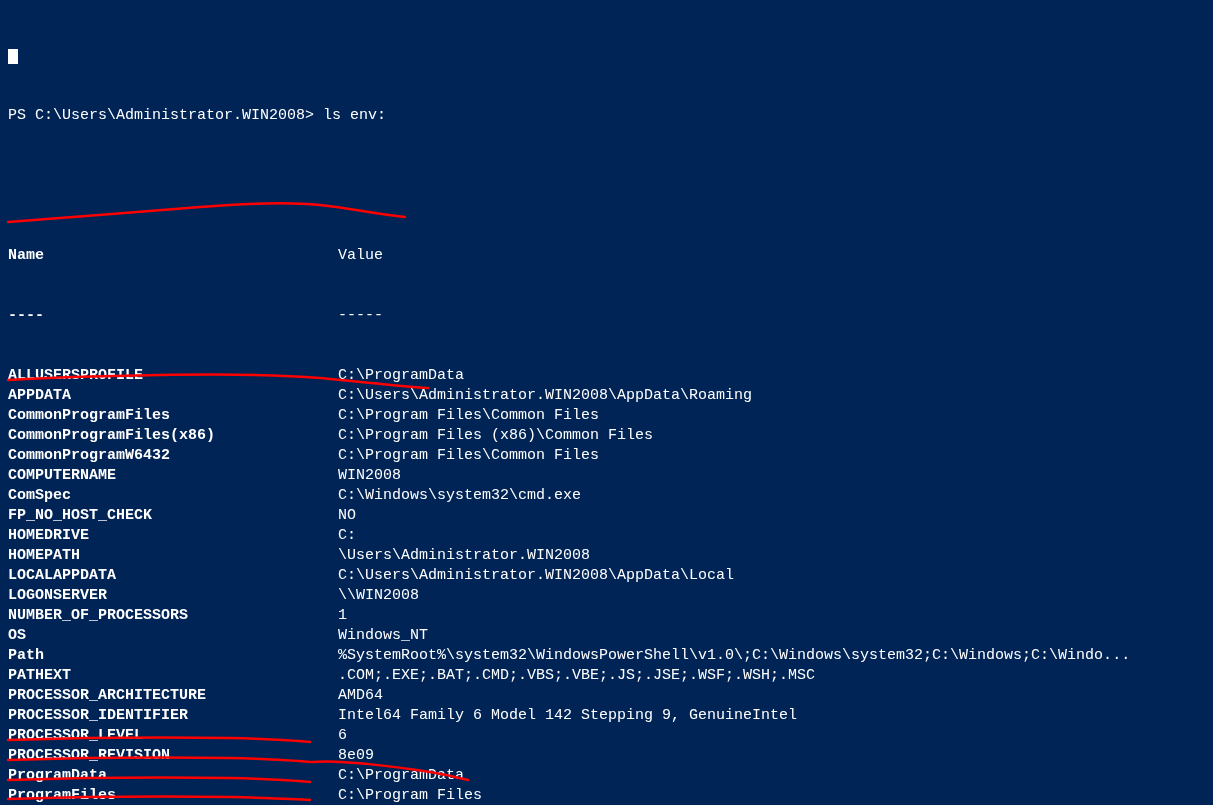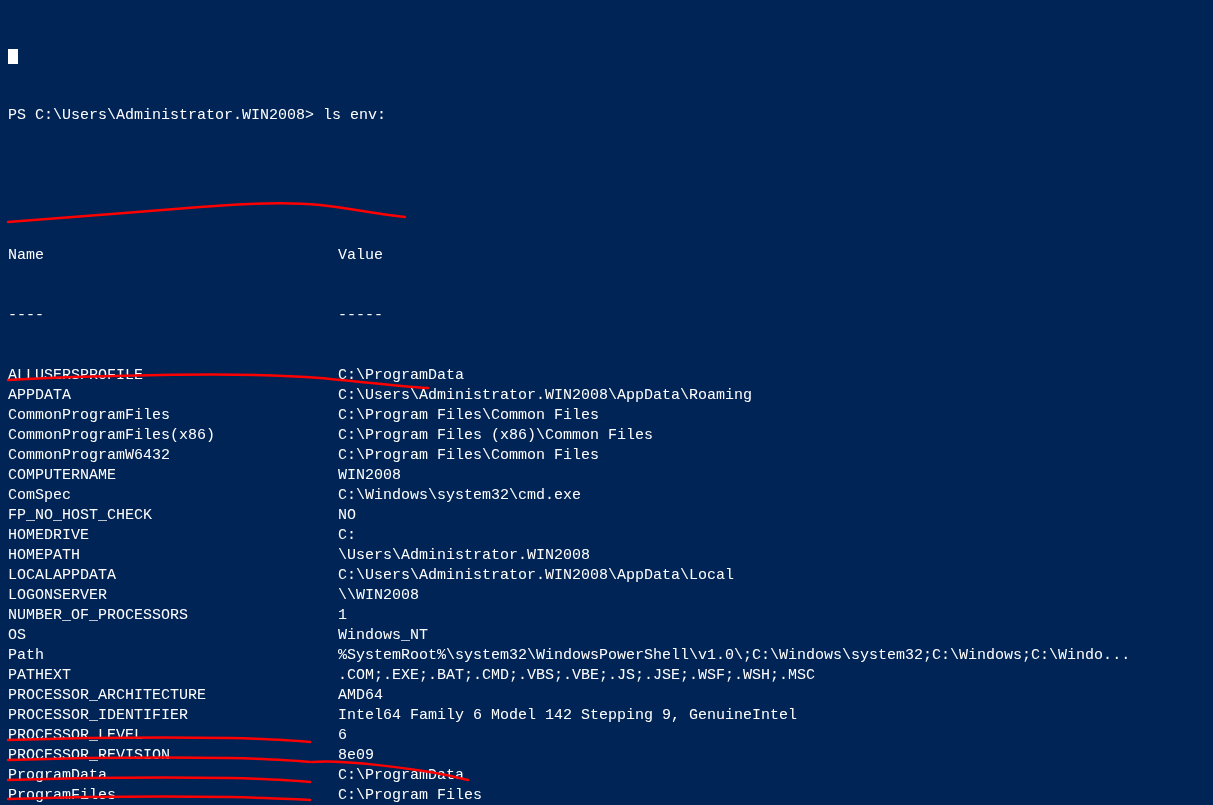--- a/index.html
+++ b/index.html
@@ -1,19 +1,19 @@
 <!DOCTYPE html>
 <html><head>
 <meta charset="utf-8">
 <style>
   html,body{margin:0;padding:0;width:1213px;height:805px;background:#012456;color:#ffffff;font-family:"Lucida Console","Courier New",monospace;font-size:15px;line-height:20px;overflow:hidden;}
   #term{position:relative;width:1213px;height:745px;background:#012456;padding:6px 8px 0 8px;box-sizing:border-box;white-space:pre;}
   .cursor{display:inline-block;background:#ffffff;width:10px;height:15px;vertical-align:text-top;margin-top:2px;}
   .row{display:flex;}
-  .col-name{display:inline-block;width:302px;flex:0 0 302px;overflow:hidden;}
+  .col-name{display:inline-block;width:302px;flex:0 0 302px;overflow:hidden;font-weight:bold;}
   .col-value{display:inline-block;flex:1 1 auto;overflow:hidden;margin-left:28px;}
   svg.anno{position:absolute;left:0;top:0;pointer-events:none;}
 </style>
 </head>
 <body>
 
 <div id="term">
   <div><span class="cursor"></span></div>
   <div>PS C:\Users\Administrator.WIN2008&gt; ls env:</div>
   <div></div>

